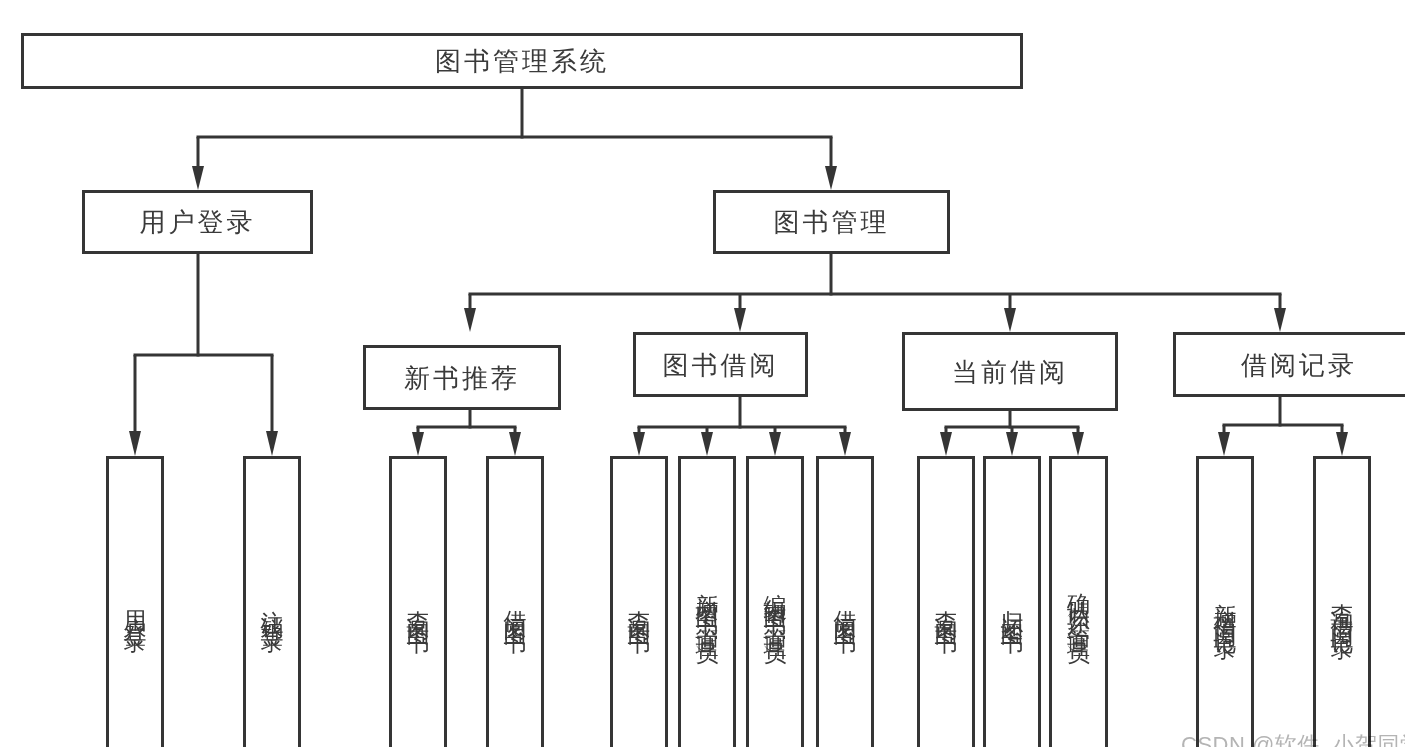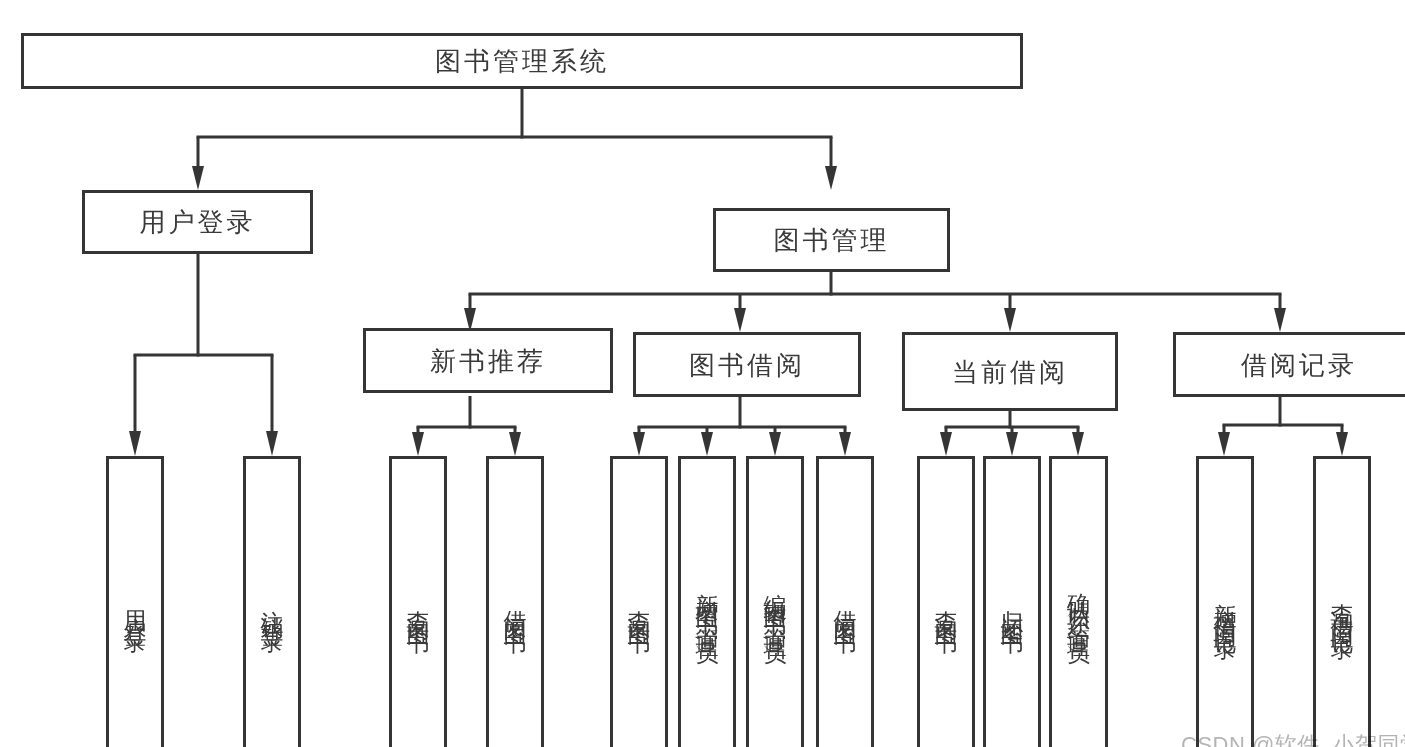--- a/index.html
+++ b/index.html
@@ -132,28 +132,28 @@
     </g>
   </svg>
 
   <div class="node h" style="left:21px; top:13px; width:1002px; height:56px">
     <span>图书管理系统</span>
   </div>
 
   <div class="node h" style="left:82px; top:170px; width:231px; height:64px">
     <span>用户登录</span>
   </div>
-  <div class="node h" style="left:713px; top:188px; width:237px; height:64px">
+  <div class="node h" style="left:713px; top:170px; width:237px; height:64px">
     <span>图书管理</span>
   </div>
 
-  <div class="node h" style="left:363px; top:308px; width:250px; height:65px">
+  <div class="node h" style="left:363px; top:325px; width:198px; height:65px">
     <span>新书推荐</span>
   </div>
-  <div class="node h" style="left:633px; top:312px; width:228px; height:65px">
+  <div class="node h" style="left:633px; top:312px; width:175px; height:65px">
     <span>图书借阅</span>
   </div>
   <div class="node h" style="left:902px; top:312px; width:216px; height:79px">
     <span>当前借阅</span>
   </div>
   <div class="node h" style="left:1173px; top:312px; width:252px; height:65px">
     <span>借阅记录</span>
   </div>
 
   <div class="node v" style="left:106px; top:436px; width:58px; height:300px">

